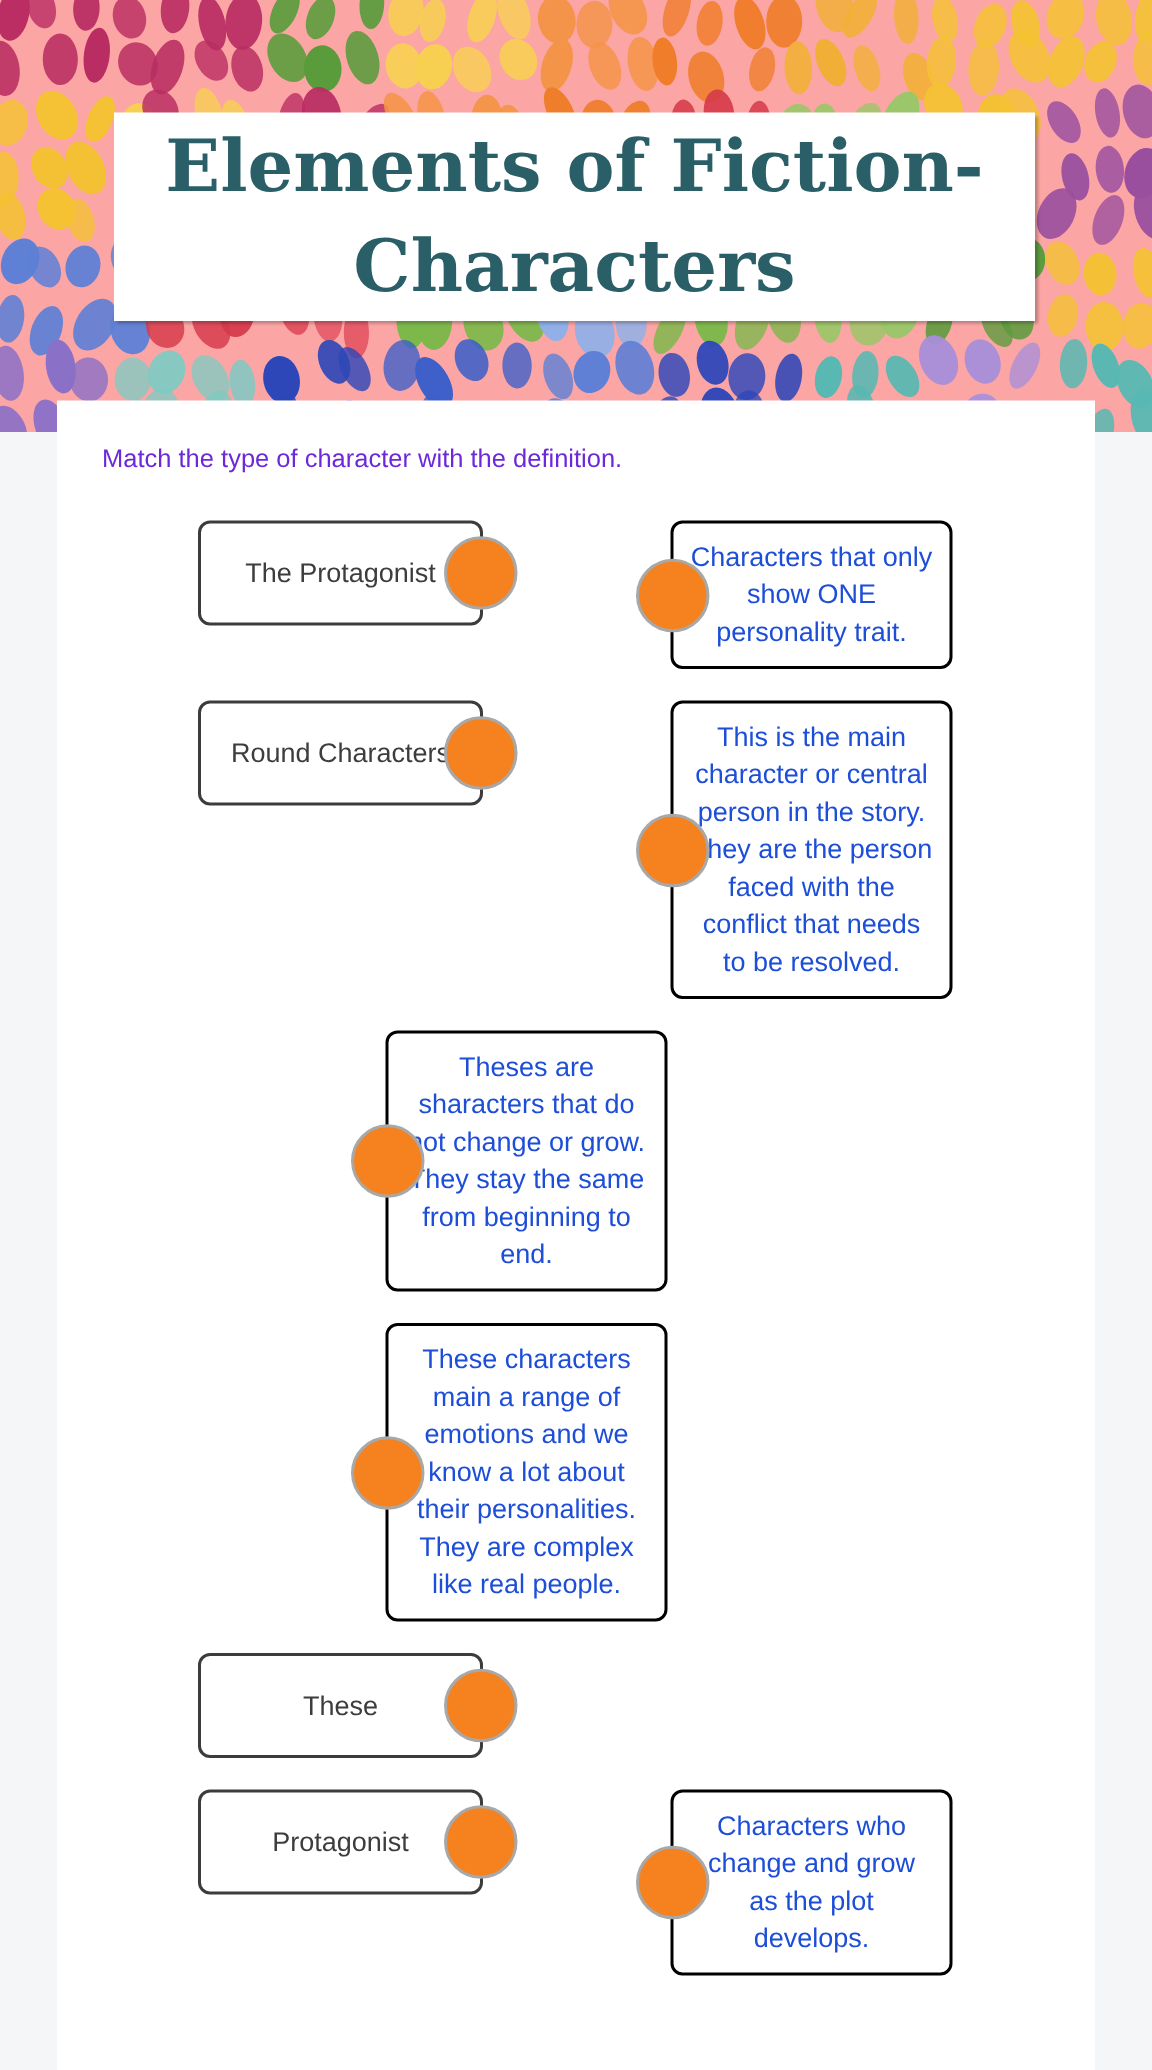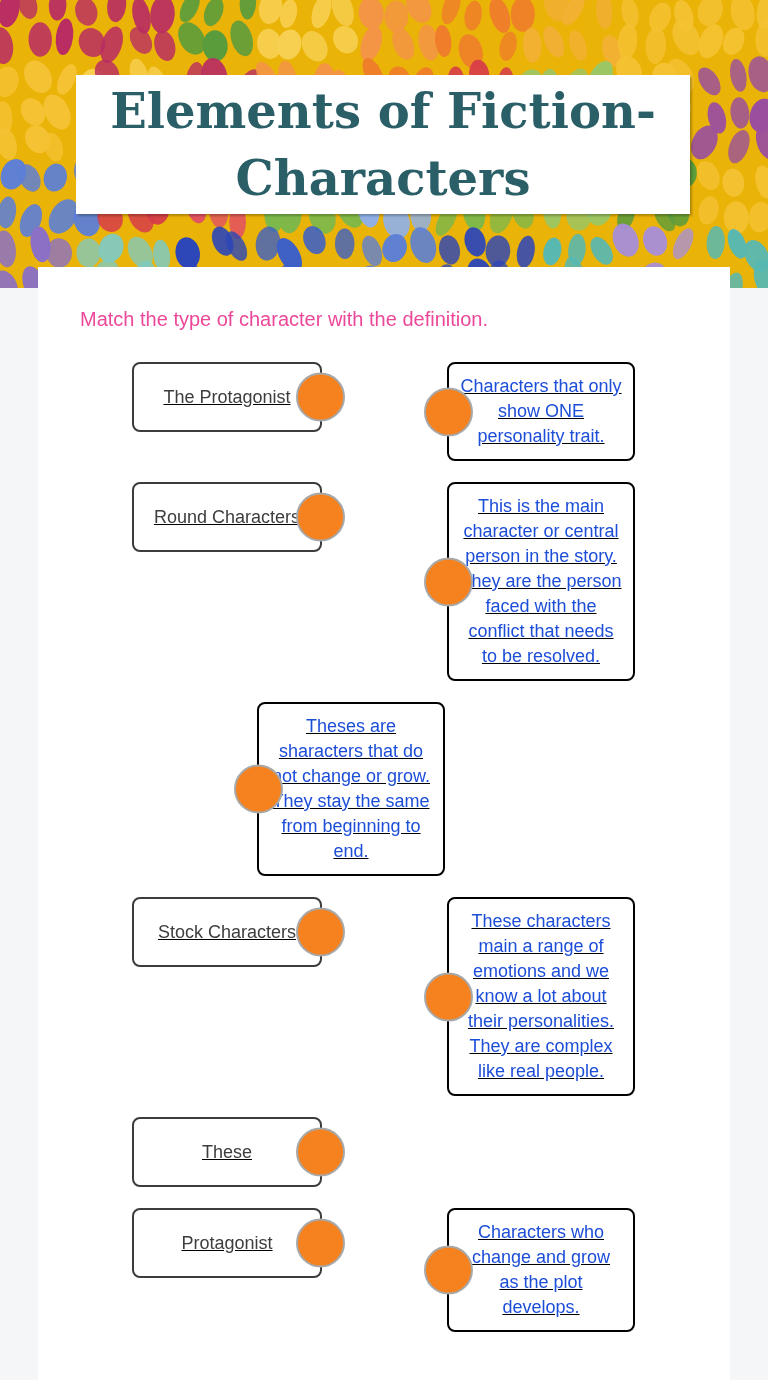--- a/index.html
+++ b/index.html
@@ -3,46 +3,46 @@
 <meta charset="utf-8">
 <style>
   html,body{margin:0;padding:0;}
   body{
     width:768px;height:1380px;overflow:hidden;position:relative;
     background:#f5f6f8;
     font-family:"Liberation Sans","DejaVu Sans",sans-serif;
   }
   
   .header{
-    position:absolute;left:0;top:0;width:768px;height:288px;background:#eab308;
+    position:absolute;left:0;top:0;width:768px;height:288px;background:#fca5a5;
   }
   .header svg{display:block;width:768px;height:288px;}
   .title-box{
     position:absolute;left:76px;top:75px;width:614px;height:139px;
     background:#ffffff;box-shadow:2px 2px 2px rgba(0,0,0,0.25);
     display:flex;align-items:center;justify-content:center;text-align:center;
   }
   .title-box h1{
     margin:0;padding:0 10px;
     font-family:"DejaVu Serif","Liberation Serif",serif;
     font-weight:600;font-size:48px;line-height:67px;color:#2b5f68;
   }
   
   .card{
     position:absolute;left:38px;top:267px;width:692px;height:1113px;
     background:#ffffff;box-sizing:border-box;
   }
   .instruction{
-    margin:12px;padding:29px 0 0 30px;
-    font-size:20px;color:#ec4899;
+    margin:0;padding:29px 0 0 30px;
+    font-size:17px;color:#6d28d9;
   }
   .rows{
     margin-top:31px;display:flex;flex-direction:column;gap:21px;
   }
-  .match-row{display:flex;align-items:flex-start;padding-left:94px;text-decoration:underline;}
+  .match-row{display:flex;align-items:flex-start;padding-left:94px;}
   .term-card{
     position:relative;box-sizing:border-box;width:190px;height:70px;
     border:2px solid #3c3c3c;border-radius:8px;background:#fff;
     display:flex;align-items:center;justify-content:center;
   }
   .term-card .label{
     font-size:18px;color:#3d3d3d;text-align:center;white-space:nowrap;
   }
   .def-spacer{width:125px;flex:none;}
   .def-card{
@@ -370,24 +370,20 @@
 
   <div class="match-row">
     <div class="def-spacer"></div>
     <div class="def-card">
       <span class="handle left"></span>
       <span>Theses are sharacters that do not change or grow. They stay the same from beginning to end.</span>
     </div>
   </div>
 
   <div class="match-row">
-    <div class="term-card">
-      <span class="label">Stock Characters</span>
-      <span class="handle right"></span>
-    </div>
     <div class="def-spacer"></div>
     <div class="def-card">
       <span class="handle left"></span>
       <span>These characters main a range of emotions and we know a lot about their personalities. They are complex like real people.</span>
     </div>
   </div>
 
   <div class="match-row">
     <div class="term-card">
       <span class="label">These</span>

